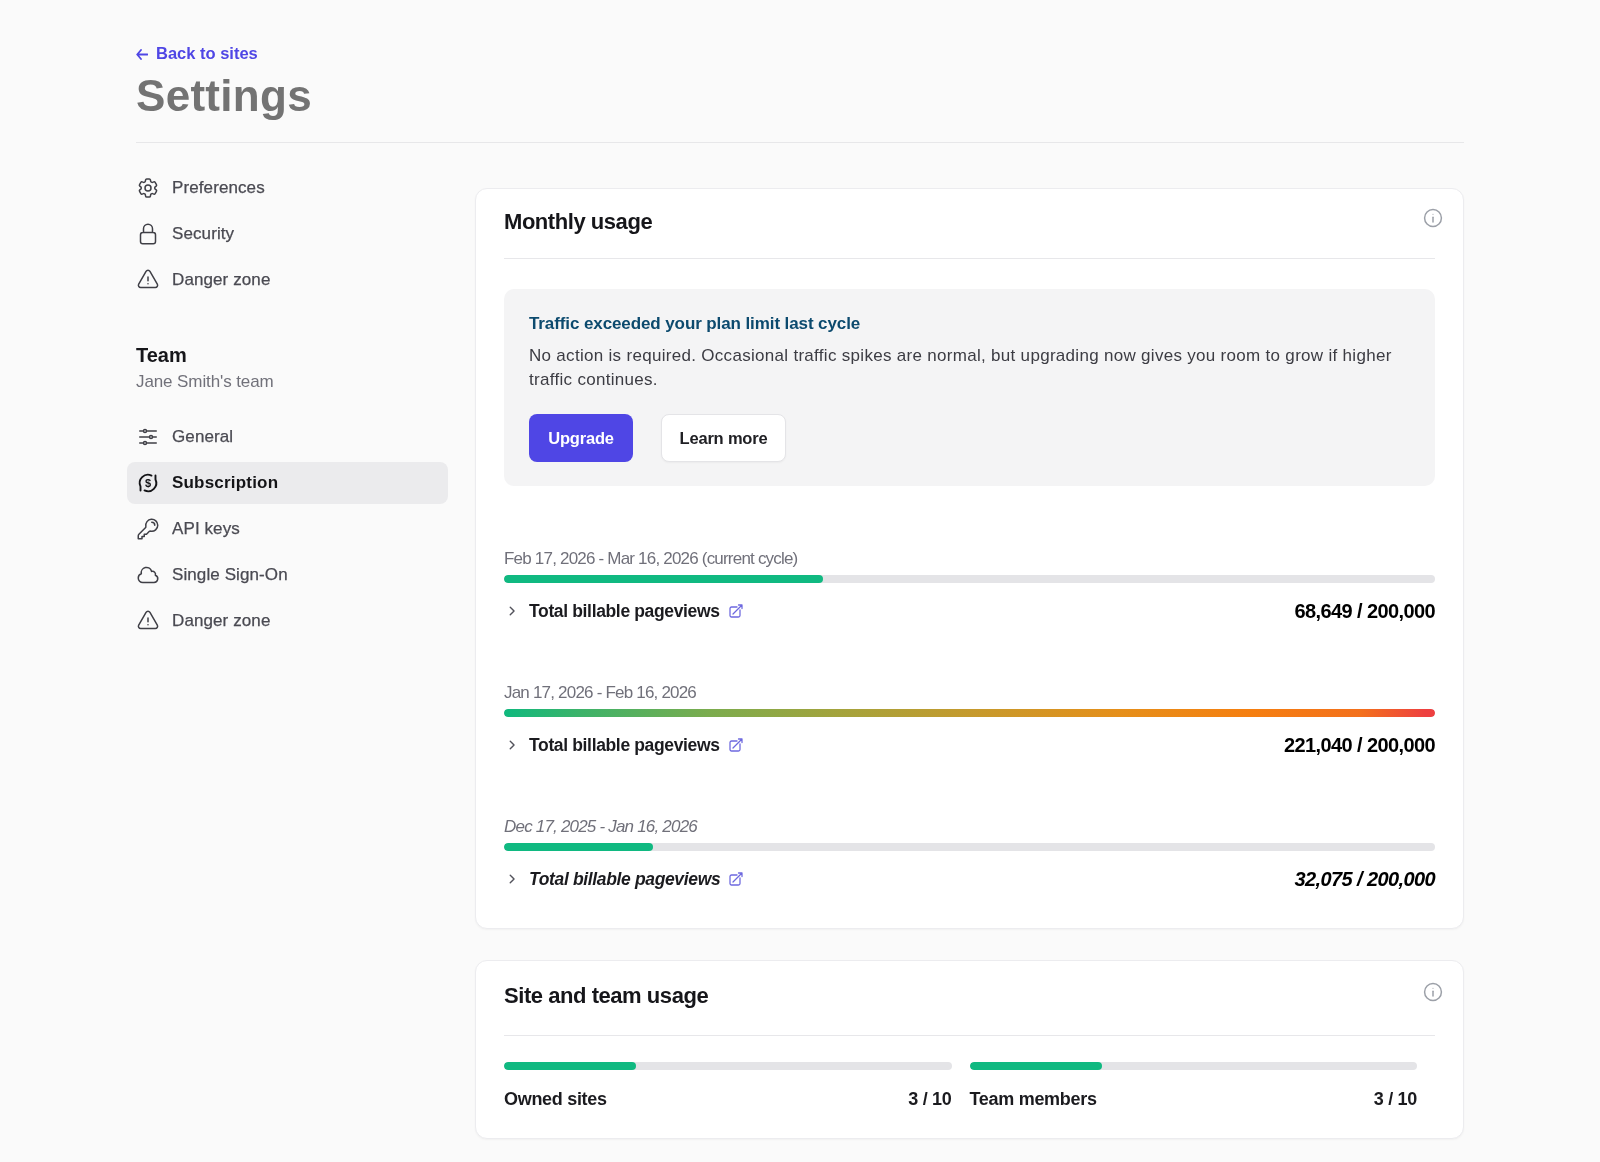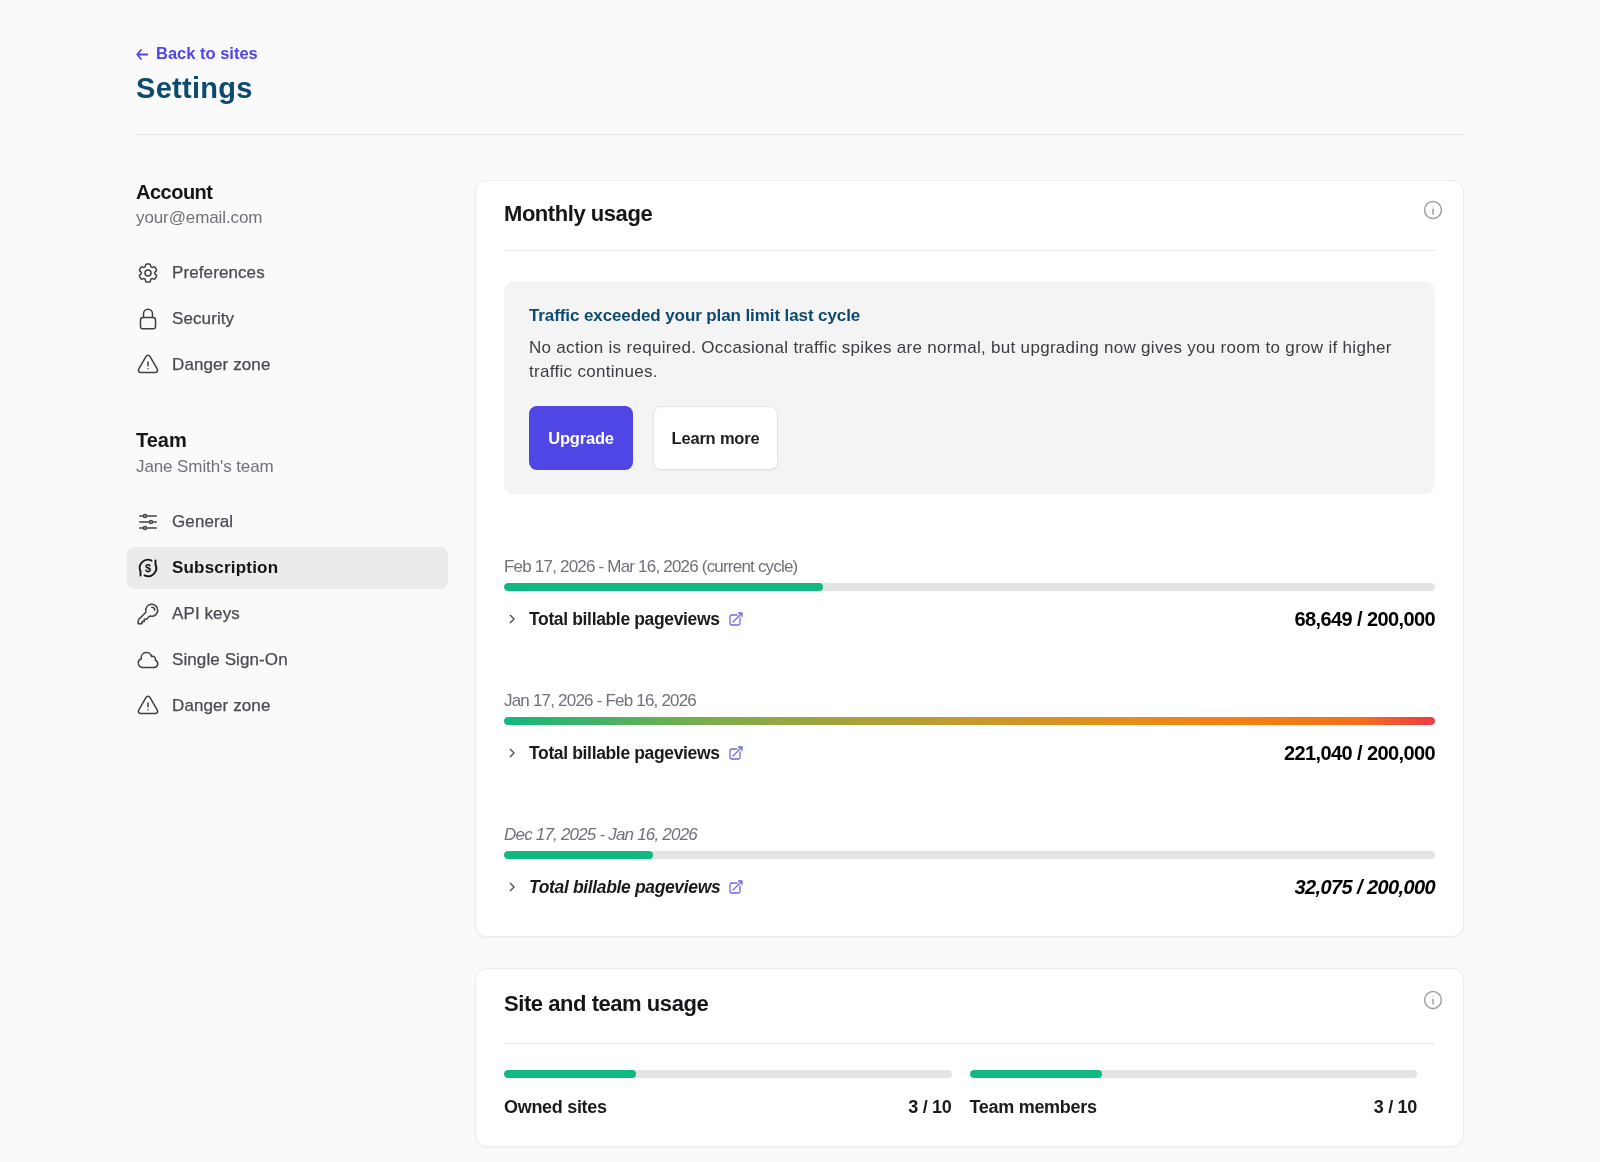--- a/index.html
+++ b/index.html
@@ -1,19 +1,19 @@
 <!DOCTYPE html>
 <html><head>
 <meta charset="utf-8">
 <style>
 * { box-sizing: border-box; margin: 0; padding: 0; }
 html,body { width:1600px; height:1162px; background:#fafafa; font-family:"Liberation Sans",sans-serif; color:#1c1c21; }
 .page { width:1600px; padding:0 136px; }
 .back { display:block; padding-top:44px; color:#4f46e5; font-weight:700; font-size:16.5px; line-height:19px; text-decoration:none; letter-spacing:0px; }
-h1 { font-size:29px; font-weight:700; color:#0c4a6e; margin-top:5px; line-height:40px; letter-spacing:0.3px; }
+h1 { font-size:44px; font-weight:700; color:#737373; margin-top:13px; line-height:40px; letter-spacing:0.3px; }
 .hdrline { border-bottom:1px solid #e7e7e9; margin-top:26px; }
 .cols { display:flex; }
 .sidebar { width:312px; flex:none; }
 .main { flex:none; width:989px; margin-left:27px; margin-top:45px; }
 .sb-h { font-size:20px; font-weight:700; color:#16161a; line-height:24px; letter-spacing:-0.45px; }
 .sb-sub { font-size:17px; color:#71717a; margin-top:4px; line-height:20px; letter-spacing:-0.1px; }
 .sb-team .sb-sub { margin-top:5px; }
 .sb-acct { margin-top:45px; }
 .sb-team { margin-top:42px; }
 .nav { margin-top:24px; margin-left:-9px; }
@@ -22,23 +22,23 @@
 .nav-item.sel { background:#ebebed; color:#141417; font-weight:700; -webkit-text-stroke:0px; letter-spacing:0.2px; }
 .card { background:#fff; border:1px solid #ececef; border-radius:12px; box-shadow:0 1px 2px rgba(0,0,0,.04); padding:0 28px; }
 .card-head { display:flex; align-items:flex-start; justify-content:space-between; padding-top:20px; }
 .card-title { font-size:22px; font-weight:700; color:#16161a; line-height:26px; letter-spacing:-0.45px; }
 .info-ic { margin-top:-1px; margin-right:-8px; }
 .card-sep { border-bottom:1px solid #e7e7ea; margin-top:23px; }
 .notice { background:#f4f4f5; border-radius:10px; margin-top:30px; padding:25px 25px 24px 25px; }
 .notice-title { font-size:17px; font-weight:700; color:#0c4a6e; line-height:20px; letter-spacing:-0.1px; }
 .notice-body { font-size:17px; color:#3c3c43; line-height:24px; margin-top:10px; letter-spacing:0.3px; }
 .btn-row { display:flex; margin-top:22px; }
-.btn { display:inline-flex; align-items:center; justify-content:center; height:64px; border-radius:8px; font-size:16.5px; font-weight:700; letter-spacing:-0.2px; }
+.btn { display:inline-flex; align-items:center; justify-content:center; height:48px; border-radius:8px; font-size:16.5px; font-weight:700; letter-spacing:-0.2px; }
 .btn-primary { background:#4f46e5; color:#fff; width:104px; }
-.btn-secondary { background:#fff; color:#202024; border:1px solid #e4e4e7; width:125px; margin-left:20px; box-shadow:0 1px 2px rgba(0,0,0,.04); }
+.btn-secondary { background:#fff; color:#202024; border:1px solid #e4e4e7; width:125px; margin-left:28px; box-shadow:0 1px 2px rgba(0,0,0,.04); }
 .usage { margin-top:63px; }
 .u-label { font-size:17px; color:#70707a; line-height:20px; letter-spacing:-0.8px; }
 .u-bar { height:8px; border-radius:4px; background:#e4e4e7; margin-top:6px; overflow:hidden; position:relative; }
 .u-fill { position:absolute; left:0; top:0; bottom:0; border-radius:4px; background:#10b981; }
 .u-row { display:flex; align-items:center; height:24px; margin-top:16px;text-align:right; }
 .u-row .chev { margin:0 10px 0 1px; }
 .u-name { font-size:17.5px; font-weight:700; color:#1b1b1f; letter-spacing:-0.35px; }
 .u-ext { margin-left:8px; position:relative; top:-0.5px; }
 .u-val { margin-left:auto; font-size:20px; font-weight:700; color:#000000; letter-spacing:-0.6px; }
 .u-sect { margin-bottom:60px; }
@@ -53,24 +53,20 @@
 </head>
 <body>
 <div class="page">
   <a class="back" href="#"><svg width="12" height="11" viewBox="0 0 12 11" style="margin-right:8px; vertical-align:-0.5px;">
         <path d="M5 1 L1.2 5.5 L5 10 M1.5 5.5 H11.5" fill="none" stroke="#4f46e5" stroke-width="1.8" stroke-linecap="round" stroke-linejoin="round"></path>
       </svg>Back to sites</a>
   <h1>Settings</h1>
   <div class="hdrline"></div>
   <div class="cols">
     <div class="sidebar">
-      <div class="sb-acct">
-        <div class="sb-h" style="letter-spacing:-0.5px;">Account</div>
-        <div class="sb-sub">your@email.com</div>
-      </div>
       <div class="nav">
         <div class="nav-item"><svg viewBox="0 0 24 24" fill="none" stroke="#3f3f46" stroke-width="1.5" stroke-linecap="round" stroke-linejoin="round">
               <path d="M9.594 3.94c.09-.542.56-.94 1.11-.94h2.593c.55 0 1.02.398 1.11.94l.213 1.281c.063.374.313.686.645.87.074.04.147.083.22.127.325.196.72.257 1.075.124l1.217-.456a1.125 1.125 0 0 1 1.37.49l1.296 2.247a1.125 1.125 0 0 1-.26 1.431l-1.003.827c-.293.241-.438.613-.43.992a7.723 7.723 0 0 1 0 .255c-.008.378.137.75.43.991l1.004.827c.424.35.534.955.26 1.43l-1.298 2.247a1.125 1.125 0 0 1-1.369.491l-1.217-.456c-.355-.133-.75-.072-1.076.124a6.47 6.47 0 0 1-.22.128c-.331.183-.581.495-.644.869l-.213 1.281c-.09.543-.56.94-1.11.94h-2.594c-.55 0-1.019-.398-1.11-.94l-.213-1.281c-.062-.374-.312-.686-.644-.87a6.52 6.52 0 0 1-.22-.127c-.325-.196-.72-.257-1.076-.124l-1.217.456a1.125 1.125 0 0 1-1.369-.49l-1.297-2.247a1.125 1.125 0 0 1 .26-1.431l1.004-.827c.292-.24.437-.613.43-.991a6.932 6.932 0 0 1 0-.255c.007-.38-.138-.751-.43-.992l-1.004-.827a1.125 1.125 0 0 1-.26-1.43l1.297-2.247a1.125 1.125 0 0 1 1.37-.491l1.216.456c.356.133.751.072 1.076-.124.072-.044.146-.086.22-.128.332-.183.582-.495.644-.869l.214-1.28Z"></path>
               <path d="M15 12a3 3 0 1 1-6 0 3 3 0 0 1 6 0Z"></path>
             </svg>Preferences</div>
         <div class="nav-item"><svg viewBox="0 0 24 24" fill="none" stroke="#3f3f46" stroke-width="1.5" stroke-linecap="round" stroke-linejoin="round">
               <path d="M16.5 10.5V6.75a4.5 4.5 0 1 0-9 0v3.75m-.75 11.25h10.5a2.25 2.25 0 0 0 2.25-2.25v-6.75a2.25 2.25 0 0 0-2.25-2.25H6.75a2.25 2.25 0 0 0-2.25 2.25v6.75a2.25 2.25 0 0 0 2.25 2.25Z"></path>
             </svg>Security</div>
         <div class="nav-item"><svg viewBox="0 0 24 24" fill="none" stroke="#3f3f46" stroke-width="1.5" stroke-linecap="round" stroke-linejoin="round">
               <path d="M12 9v3.75m-9.303 3.376c-.866 1.5.217 3.374 1.948 3.374h14.71c1.73 0 2.813-1.874 1.948-3.374L13.949 3.378c-.866-1.5-3.032-1.5-3.898 0L2.697 16.126ZM12 15.75h.007v.008H12v-.008Z"></path>

